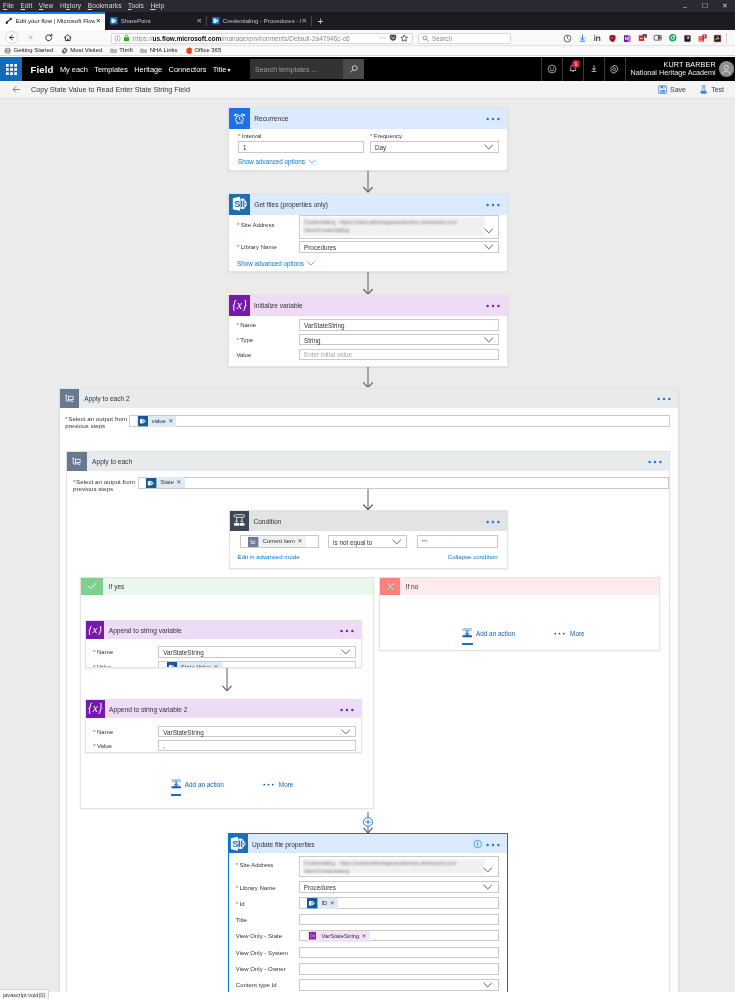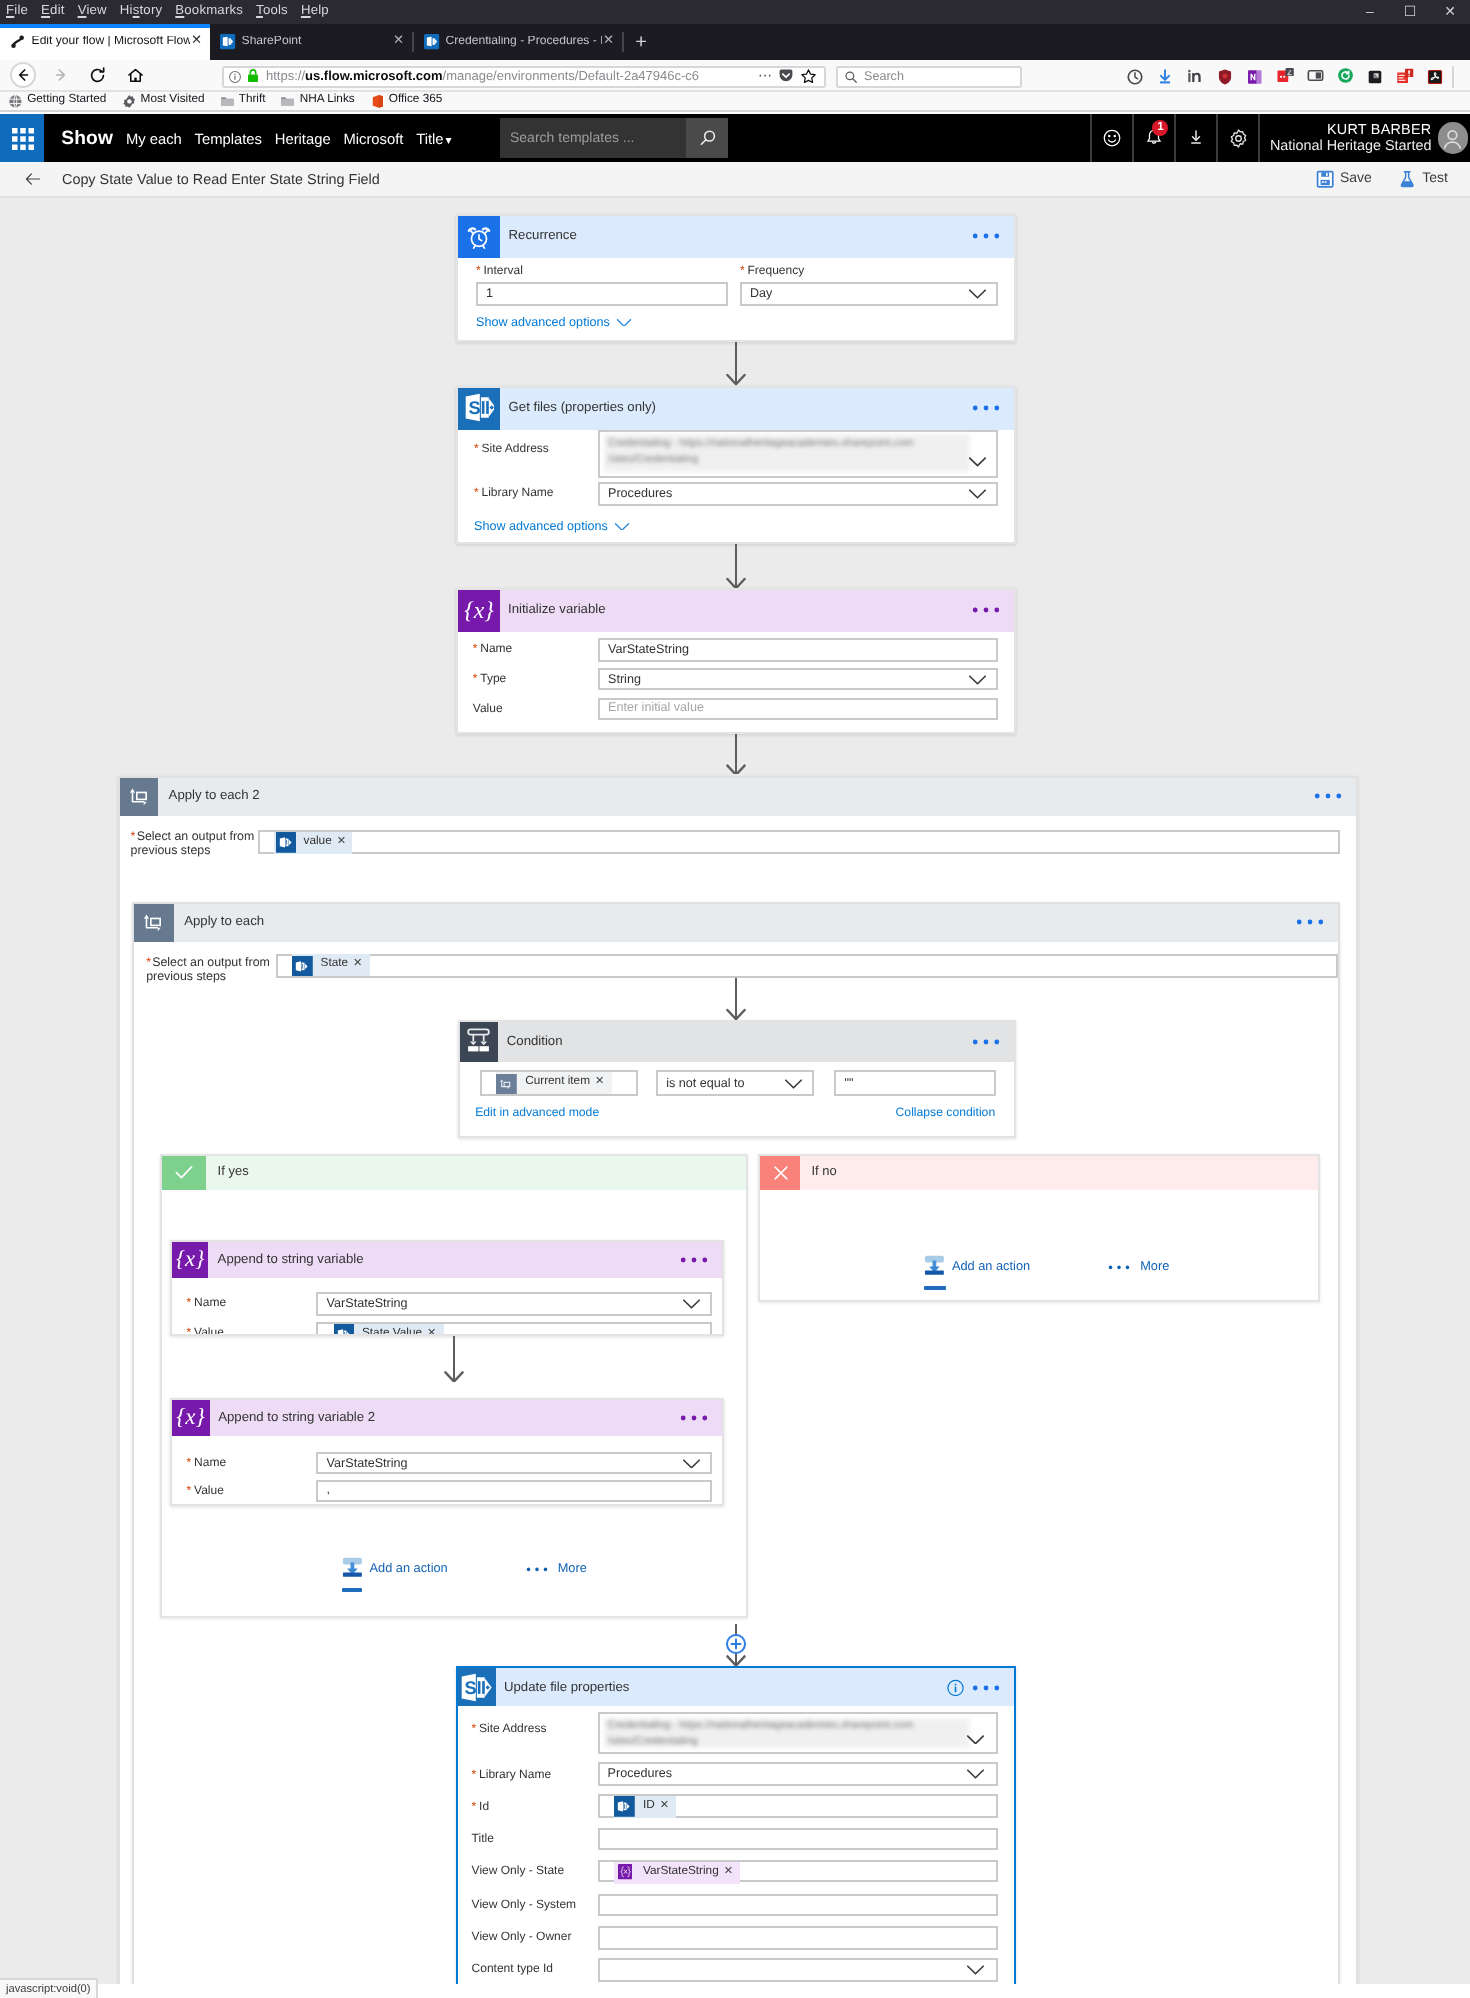--- a/index.html
+++ b/index.html
@@ -377,25 +377,25 @@
             <rect x="9" y="0" width="3" height="3"></rect>
           <rect x="0" y="4.5" width="3" height="3"></rect>
             <rect x="4.5" y="4.5" width="3" height="3"></rect>
             <rect x="9" y="4.5" width="3" height="3"></rect>
           <rect x="0" y="9" width="3" height="3"></rect>
             <rect x="4.5" y="9" width="3" height="3"></rect>
             <rect x="9" y="9" width="3" height="3"></rect>
         </g>
       </svg>
     </div>
-    <span class="brand">Show</span>
+    <span class="brand">Field</span>
     <span class="navitem">My each</span>
     <span class="navitem">Templates</span>
     <span class="navitem">Heritage</span>
-    <span class="navitem">Microsoft</span>
+    <span class="navitem">Connectors</span>
     <span class="navitem"><span>Title</span><span style="font-size:6px;margin-left:1px">▾</span></span>
   </div>
   <div class="appsearch">
     <span>Search templates ...</span>
   </div>
   <div class="appsearchbtn">
     <svg width="10" height="10" viewBox="0 0 16 16">
       <circle cx="9.2" cy="6.5" r="3.9" stroke="#e9e9e9" stroke-width="1.3" fill="none"></circle>
       <path d="M6.4 9.3 2.7 13" stroke="#e9e9e9" stroke-width="1.3" stroke-linecap="round"></path>
     </svg>
@@ -425,21 +425,21 @@
     </span>
     <span class="appicon">
       <svg width="10.5" height="10.5" viewBox="0 0 16 16">
         <path d="M8 1.5 9.2 3l2-.3.5 2 1.8 1-.9 1.8.9 1.8-1.8 1-.5 2-2-.3L8 14.5 6.8 13l-2 .3-.5-2-1.8-1 .9-1.8-.9-1.8 1.8-1 .5-2 2 .3z" stroke="#e8e8e8" stroke-width="1" fill="none" stroke-linejoin="round"></path>
         <circle cx="8" cy="8" r="2.1" stroke="#e8e8e8" stroke-width="1" fill="none"></circle>
       </svg>
     </span>
     <span class="userblock">
       <span class="usertext">
         <span class="uname">KURT BARBER</span>
-        <span class="uorg">National Heritage Started</span>
+        <span class="uorg">National Heritage Academi</span>
       </span>
       <span class="avatar">
         <svg width="12.4" height="12.4" viewBox="0 0 16 16">
           <circle cx="8" cy="5.9" r="2.8" fill="none" stroke="#dcdcdc" stroke-width="1.1"></circle>
           <path d="M2.9 14.6a5.2 5.2 0 0 1 10.2 0" fill="none" stroke="#dcdcdc" stroke-width="1.1"></path>
         </svg>
       </span>
     </span>
   </div>
 

